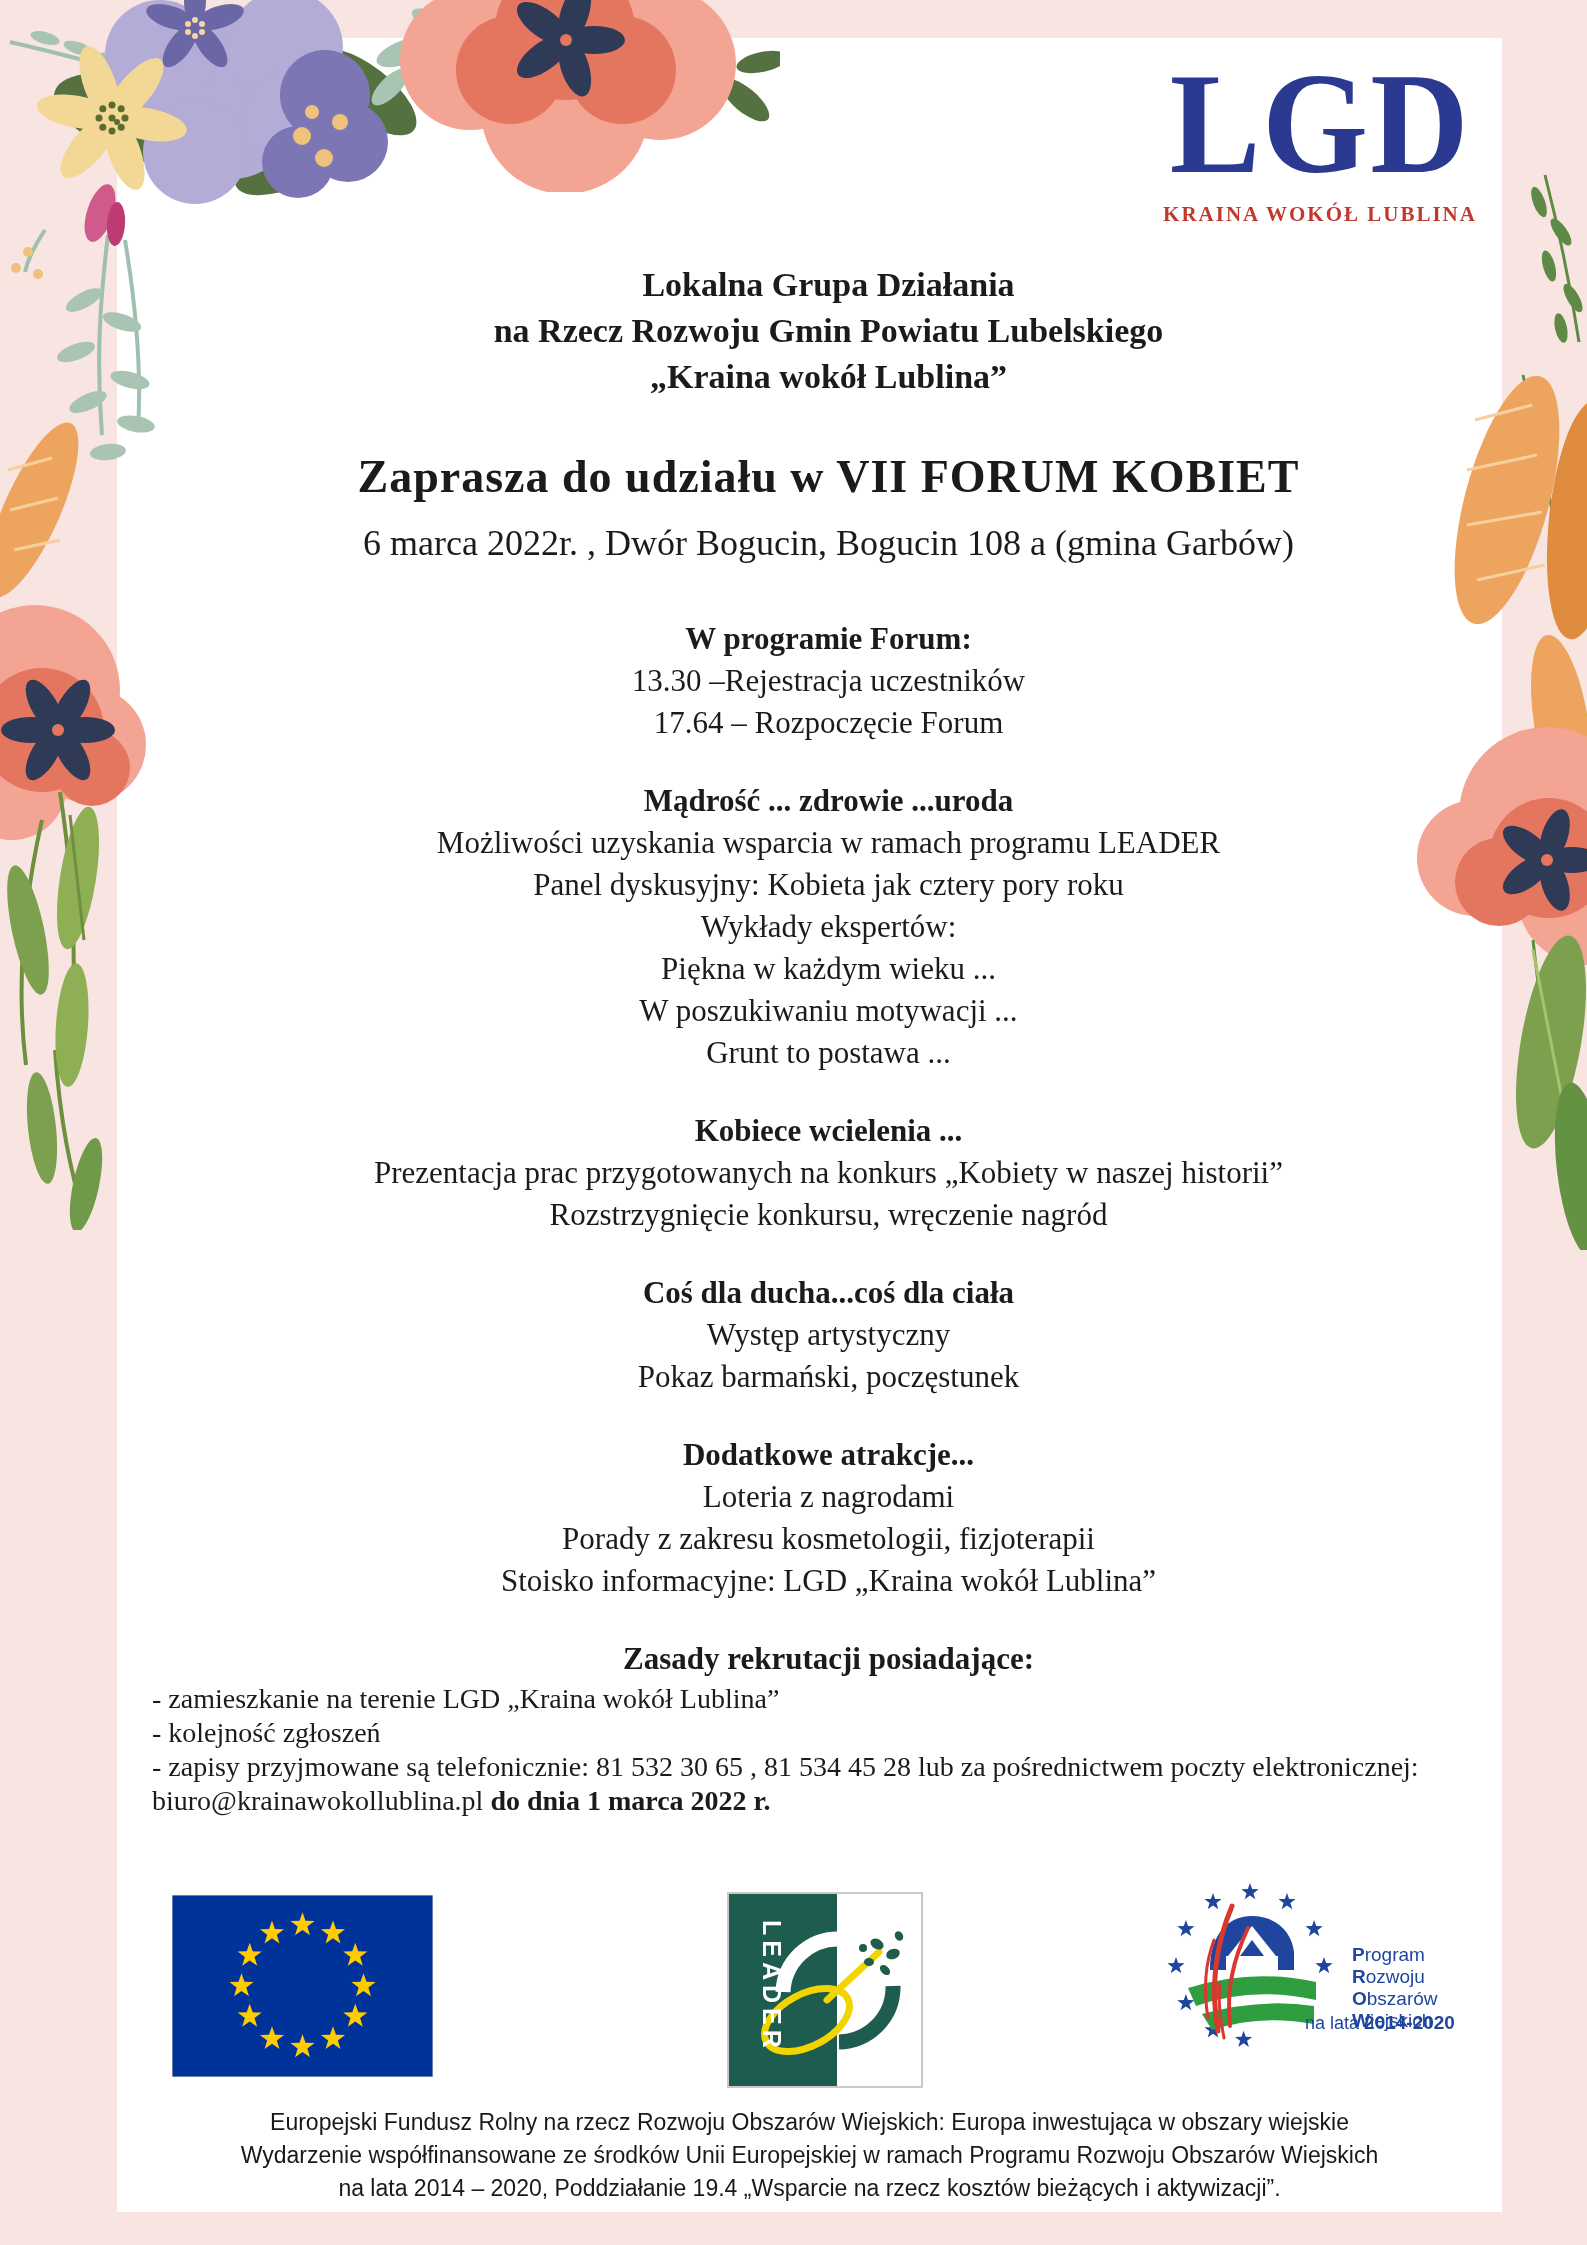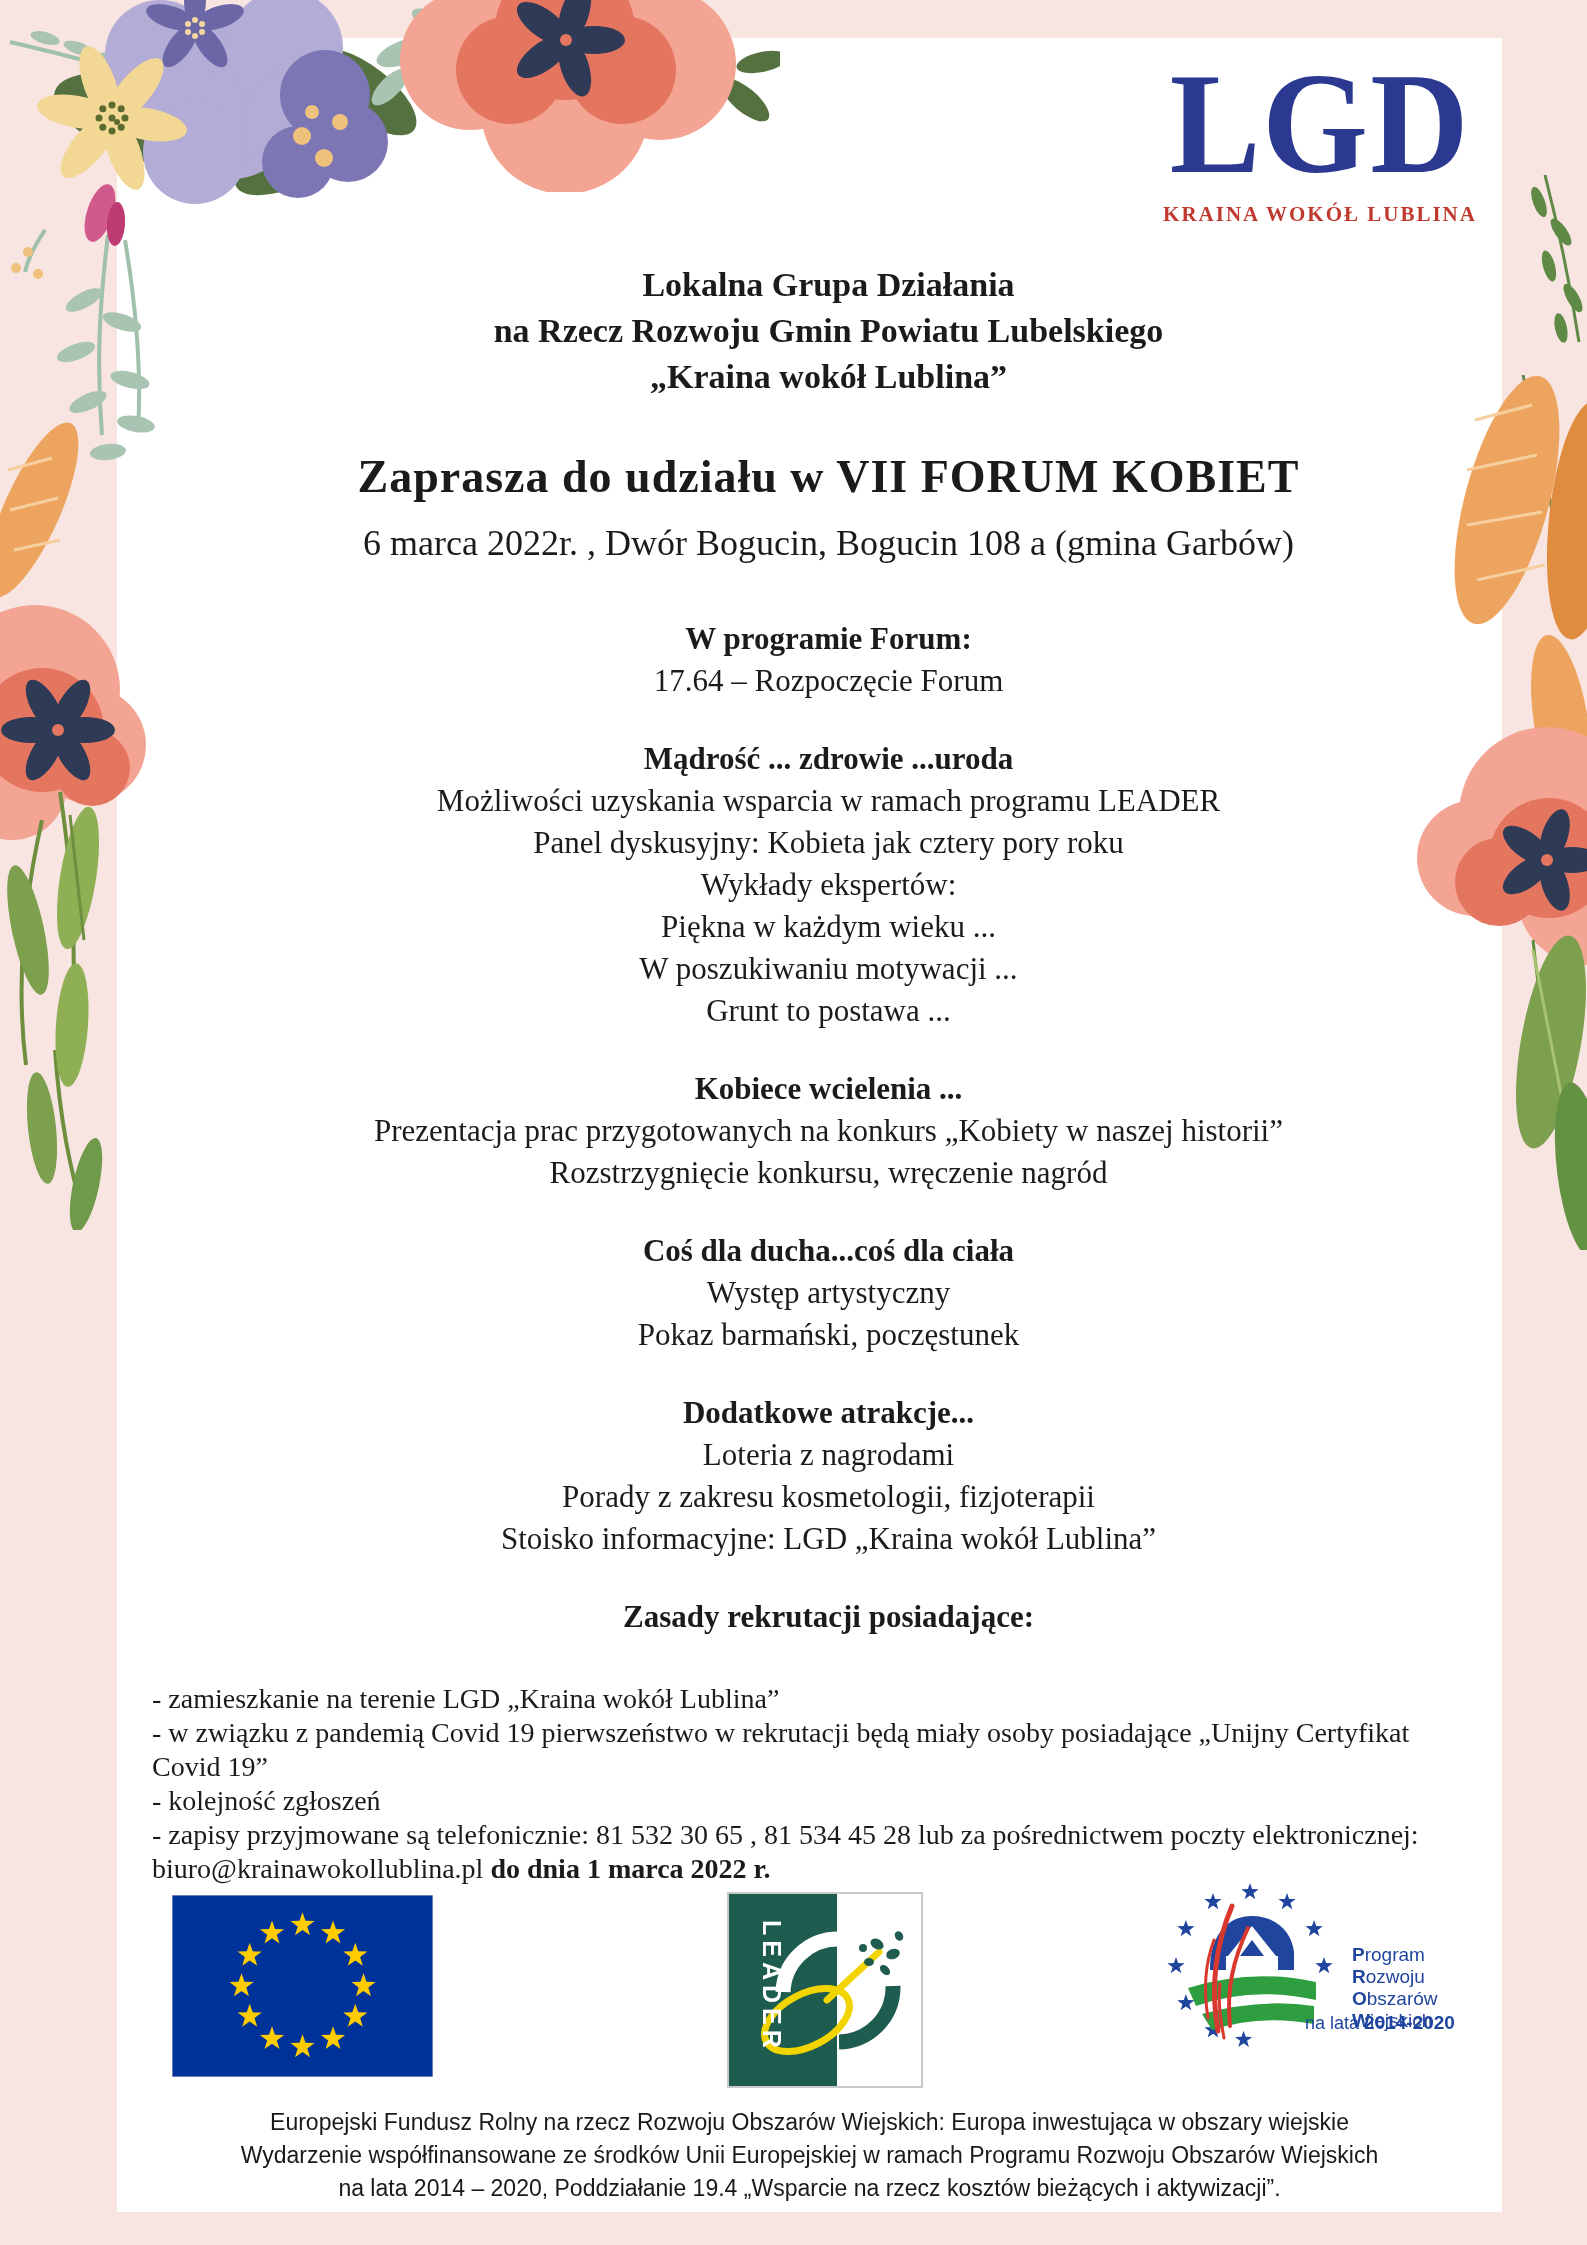--- a/index.html
+++ b/index.html
@@ -282,20 +282,21 @@
     <div>Lokalna Grupa Działania</div>
     <div>na Rzecz Rozwoju Gmin Powiatu Lubelskiego</div>
     <div>„Kraina wokół Lublina”</div>
   </div>
 
   <div class="cblock title-block">Zaprasza do udziału w VII FORUM KOBIET</div>
   <div class="cblock subtitle-block">6 marca  2022r. , Dwór Bogucin, Bogucin 108 a (gmina Garbów)</div>
 
   <div class="cblock program-block">
     <div class="heading">W programie Forum:</div>
+    <div>13.30 –Rejestracja uczestników</div>
     <div>17.64 – Rozpoczęcie Forum</div>
     <div class="gap"></div>
 
     <div class="heading">Mądrość ... zdrowie ...uroda</div>
     <div>Możliwości uzyskania wsparcia w ramach programu LEADER</div>
     <div>Panel dyskusyjny: Kobieta jak cztery pory roku</div>
     <div>Wykłady ekspertów:</div>
     <div>Piękna w każdym wieku ...</div>
     <div>W poszukiwaniu motywacji ...</div>
     <div>Grunt to postawa ...</div>
@@ -315,21 +316,20 @@
     <div>Loteria z nagrodami</div>
     <div>Porady z zakresu  kosmetologii, fizjoterapii</div>
     <div>Stoisko informacyjne: LGD „Kraina wokół Lublina”</div>
     <div class="gap"></div>
 
     <div class="heading">Zasady rekrutacji posiadające:</div>
   </div>
 
   <div class="rules">
     <div>- zamieszkanie na terenie LGD „Kraina wokół Lublina”</div>
-    <div>- w związku z pandemią Covid 19 pierwszeństwo w rekrutacji będą miały osoby posiadające „Unijny Certyfikat Covid 19”</div>
     <div>- kolejność zgłoszeń</div>
     <div><span>- zapisy przyjmowane są telefonicznie: 81 532 30 65 , 81 534 45 28 lub  za pośrednictwem  poczty elektronicznej: biuro@krainawokollublina.pl </span><b> do dnia 1 marca 2022 r.</b></div>
   </div>
 
   <svg class="eu-flag" width="261" height="182" viewBox="0 0 261 182">
     <defs>
       <polygon id="star5" points="0,-11 2.6,-3.6 10.5,-3.4 4.2,1.4 6.5,8.9 0,4.4 -6.5,8.9 -4.2,1.4 -10.5,-3.4 -2.6,-3.6"></polygon>
     </defs>
     <rect class="eu-bg" x="0" y="0" width="261" height="182" stroke="#cccccc" stroke-width="1"></rect>
     <use href="#star5" class="eu-star" transform="translate(130.5 30) scale(1.15)"></use>

